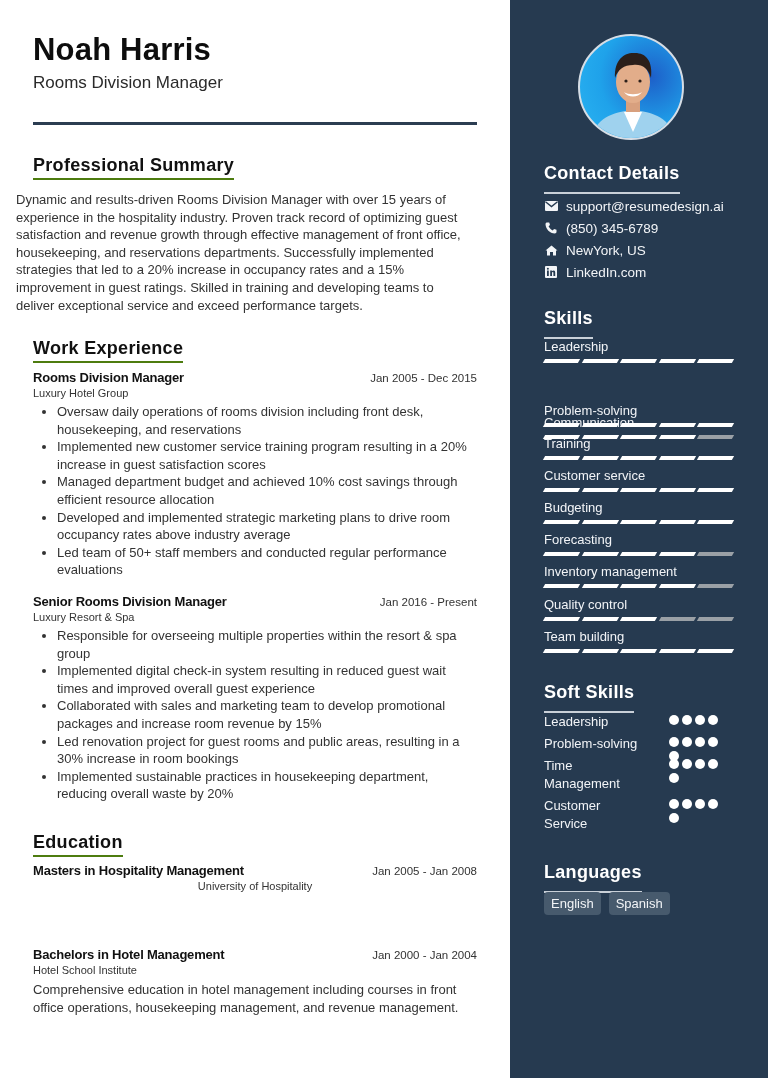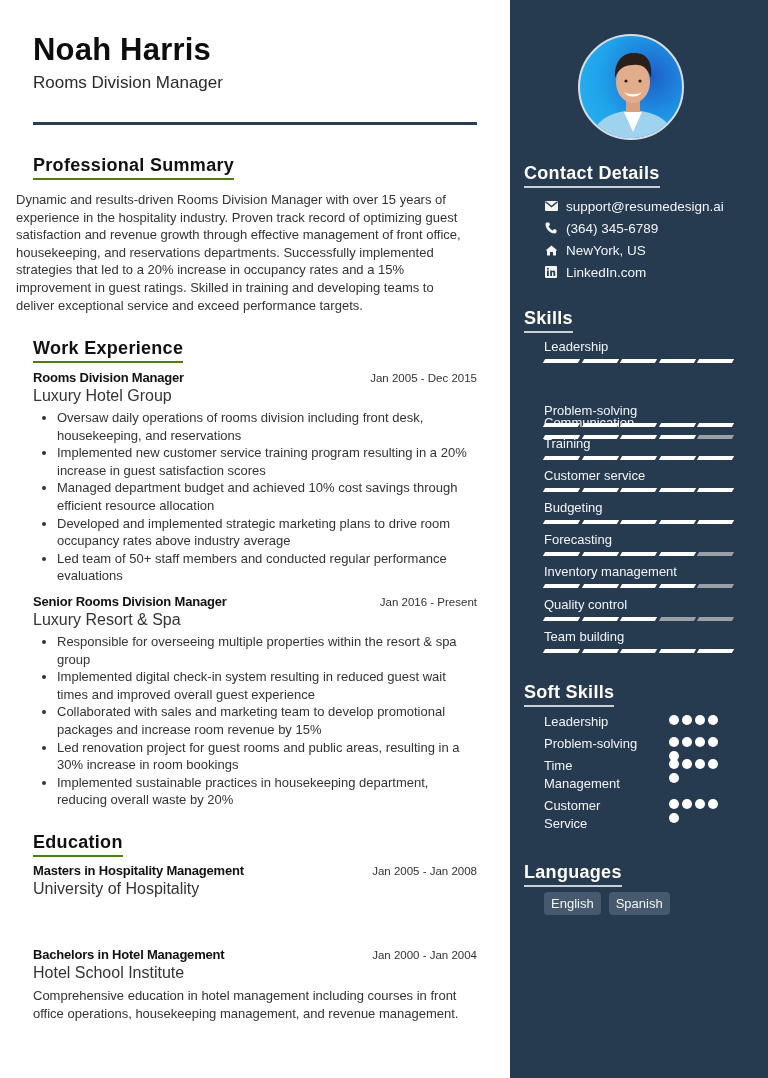--- a/index.html
+++ b/index.html
@@ -13,28 +13,28 @@
   .title { position: absolute; top: 73px; left: 33px; font-size: 17px; color: #2a2a2a; }
   .rule { position: absolute; top: 122px; left: 33px; width: 444px; height: 3px; background: #2b3d51; }
 
   .sec-h { position: absolute; left: 33px; font-size: 18px; font-weight: 700; color: #111; letter-spacing: 0.3px; padding-bottom: 2px; border-bottom: 2px solid #4d7c0f; }
   .para { position: absolute; left: 16px; width: 446px; font-size: 13px; line-height: 17.6px; color: #333; }
 
   .job { position: absolute; left: 33px; width: 444px; }
   .job-h { display: flex; justify-content: space-between; align-items: baseline; }
   .job-t { font-size: 13px; font-weight: 700; color: #111; letter-spacing: -0.2px; }
   .job-d { font-size: 11.5px; color: #333; }
-  .job-c { font-size: 16px; color: #333; margin-top: 2px; }
+  .job-c { font-size: 11px; color: #333; margin-top: 2px; }
   ul.bul { margin-top: 4px; padding-left: 24px; font-size: 13px; line-height: 17.6px; color: #333; }
   ul.bul li { margin-bottom: 0; }
   .edu-desc { font-size: 13px; line-height: 17.6px; color: #333; margin-top: 5px; }
 
   .avatar { position: absolute; left: 578px; top: 34px; width: 106px; height: 106px; border-radius: 50%; border: 2px solid #d6dde5; overflow: hidden; background: radial-gradient(circle at 70% 40%, #1d5fc9 0%, #1fa2ea 55%, #2bb5f2 100%); }
 
-  .s-h { position: absolute; left: 524px; font-size: 18px; font-weight: 700; color: #fff; letter-spacing: 0.3px; padding-bottom: 2px; border-bottom: 2px solid #c9d0d8; }
+  .s-h { position: absolute; left: 544px; font-size: 18px; font-weight: 700; color: #fff; letter-spacing: 0.3px; padding-bottom: 8px; border-bottom: 2px solid #c9d0d8; }
   .contact { position: absolute; left: 544px; font-size: 13.5px; color: #f2f4f7; display: flex; align-items: flex-start; }
   .contact .ic { width: 14px; height: 14px; margin-right: 8px; display: inline-flex; align-items: center; justify-content: center; }
 
   .skill { position: absolute; left: 544px; width: 190px; }
   .skill .lbl { font-size: 13px; color: #f2f4f7; }
   .bars { display: flex; gap: 4px; margin-top: 5px; }
   .bar { width: 34.5px; height: 4px; background: #ffffff; transform: skewX(-30deg); }
   .bar.off { background: #9aa0a6; }
 
   .soft { position: absolute; left: 544px; width: 190px; }
@@ -84,21 +84,21 @@
     <li>Responsible for overseeing multiple properties within the resort &amp; spa group</li>
     <li>Implemented digital check-in system resulting in reduced guest wait times and improved overall guest experience</li>
     <li>Collaborated with sales and marketing team to develop promotional packages and increase room revenue by 15%</li>
     <li>Led renovation project for guest rooms and public areas, resulting in a 30% increase in room bookings</li>
     <li>Implemented sustainable practices in housekeeping department, reducing overall waste by 20%</li>
   </ul>
 </div>
 
 <div class="sec-h" style="top:832px;">Education</div>
 
-<div class="job" style="top:863px;">
+<div class="job" style="top:863px;text-align:center;">
   <div class="job-h">
     <span class="job-t">Masters in Hospitality Management</span>
     <span class="job-d">Jan 2005 - Jan 2008</span>
   </div>
   <div class="job-c">University of Hospitality</div>
 </div>
 
 <div class="job" style="top:947px;">
   <div class="job-h">
     <span class="job-t">Bachelors in Hotel Management</span>
@@ -133,21 +133,21 @@
       </svg>
   </span>
   <span>support@resumedesign.ai</span>
 </div>
 <div class="contact" style="top:221px;">
   <span class="ic">
     <svg width="12" height="12" viewBox="0 0 12 12">
         <path d="M2.2 0.5 L4.2 0.5 L5 3 L3.6 4.2 C4.4 6 6 7.6 7.8 8.4 L9 7 L11.5 7.8 L11.5 9.8 C11.5 10.8 10.8 11.5 9.8 11.5 C4.8 11.2 0.8 7.2 0.5 2.2 C0.5 1.2 1.2 0.5 2.2 0.5 Z" fill="#f2f4f7"></path>
       </svg>
   </span>
-  <span>(364) 345-6789</span>
+  <span>(850) 345-6789</span>
 </div>
 <div class="contact" style="top:243px;">
   <span class="ic">
     <svg width="13" height="11" viewBox="0 0 13 11">
         <path d="M6.5 0.5 L12.5 5.5 L11 5.5 L11 10.5 L8 10.5 L8 7 L5 7 L5 10.5 L2 10.5 L2 5.5 L0.5 5.5 Z" fill="#f2f4f7"></path>
       </svg>
   </span>
   <span>NewYork, US</span>
 </div>
 <div class="contact" style="top:265px;">

